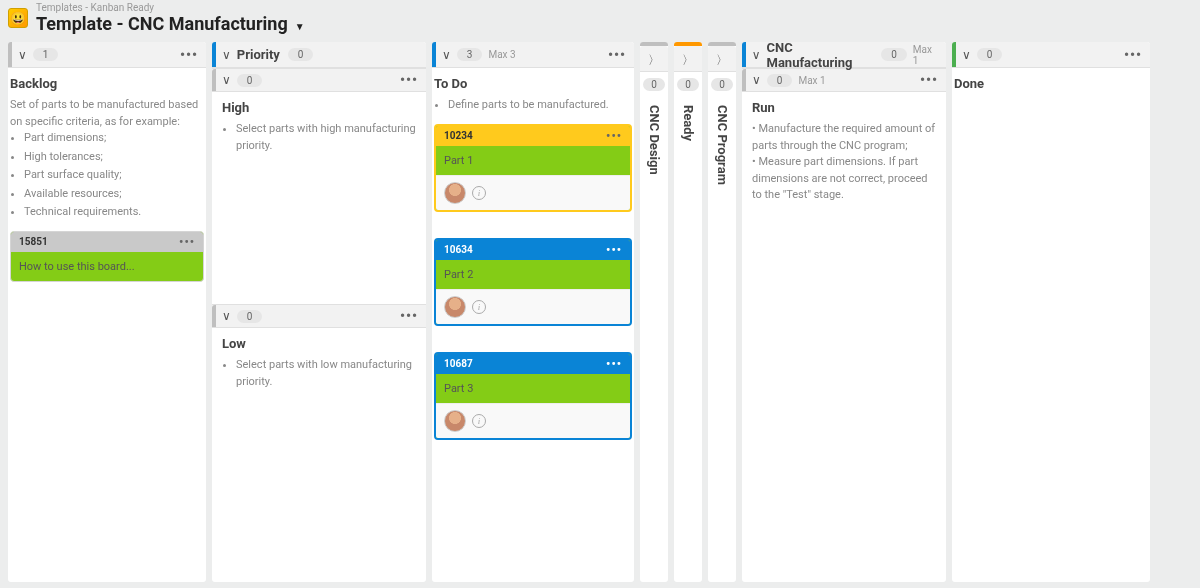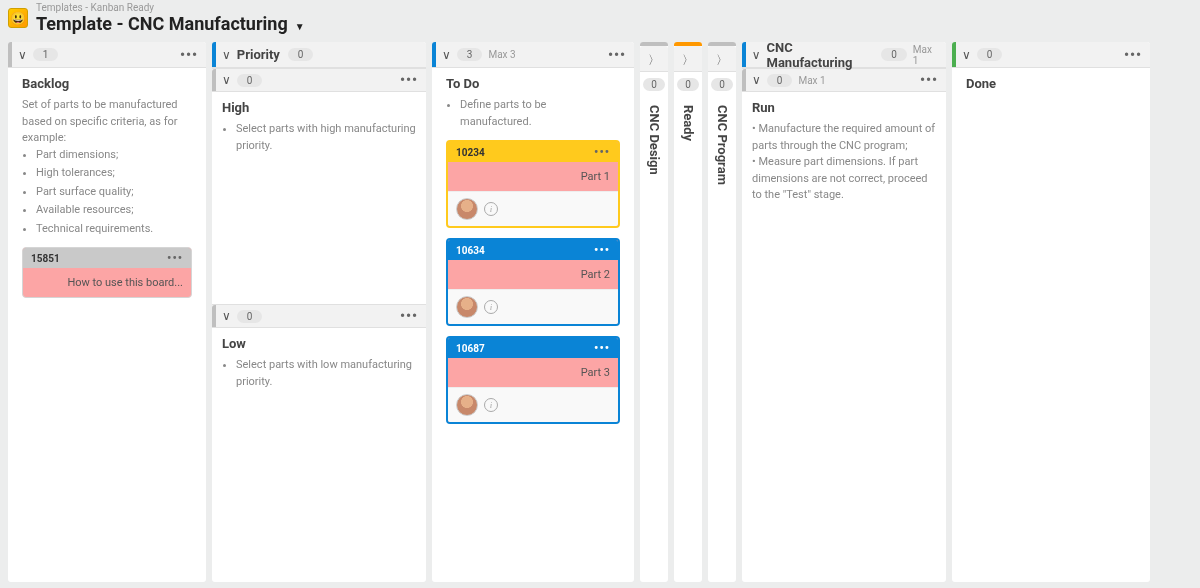--- a/index.html
+++ b/index.html
@@ -99,21 +99,21 @@
   }
   .header-menu {
     margin-left: auto;
     color: #666;
     font-size: 14px;
     letter-spacing: 1px;
     cursor: pointer;
     font-weight: 700;
   }
   .col-body {
-    padding: 8px 14px;
+    padding: 8px 2px;
     flex: 1;
     overflow-y: auto;
   }
   .section-title {
     font-size: 13px;
     font-weight: 700;
     color: #444;
     margin-bottom: 6px;
   }
   .desc {
@@ -139,24 +139,23 @@
   }
   .subcol-body {
     padding: 8px 10px 18px 10px;
   }
   .sub-high { min-height: 212px; }
 
   
   .card {
     border: 1px solid #d5d5d5;
     border-radius: 4px;
-    margin-bottom: 10px;
-    background: #fca5a5;
+    margin-bottom: 26px;
+    background: #84cc16;
     overflow: hidden;
-    text-align: right;
   }
   .card-header {
     display: flex;
     align-items: center;
     padding: 3px 8px;
     font-size: 10px;
     font-weight: 700;
   }
   .card-header .header-menu { font-size:12px; }
   .ch-grey { background:#c9c9c9; color:#333; }

